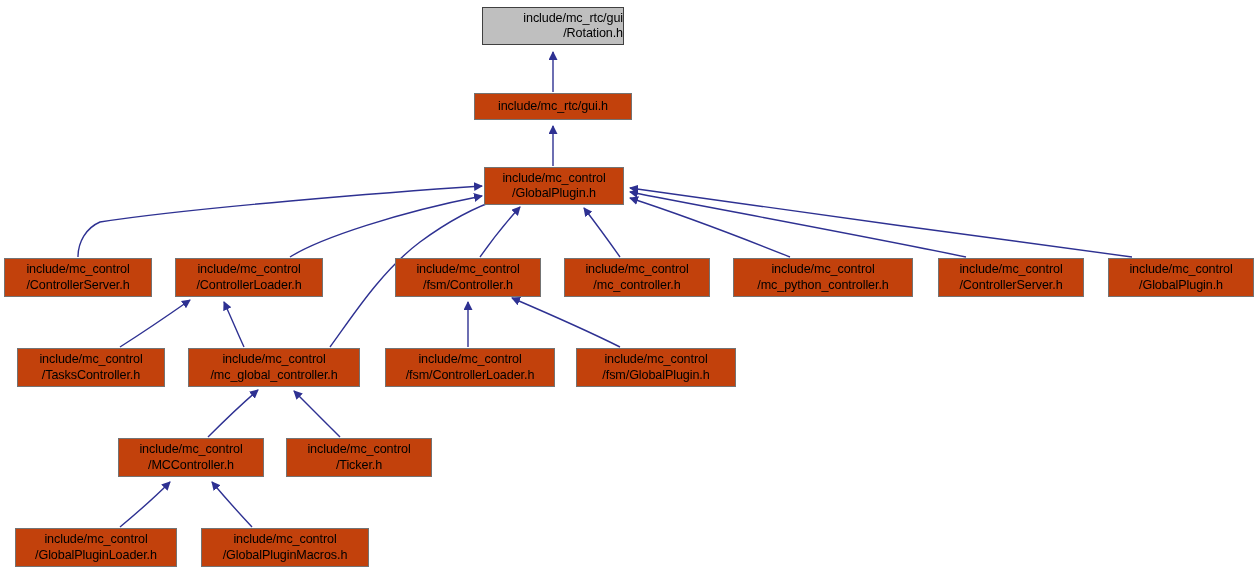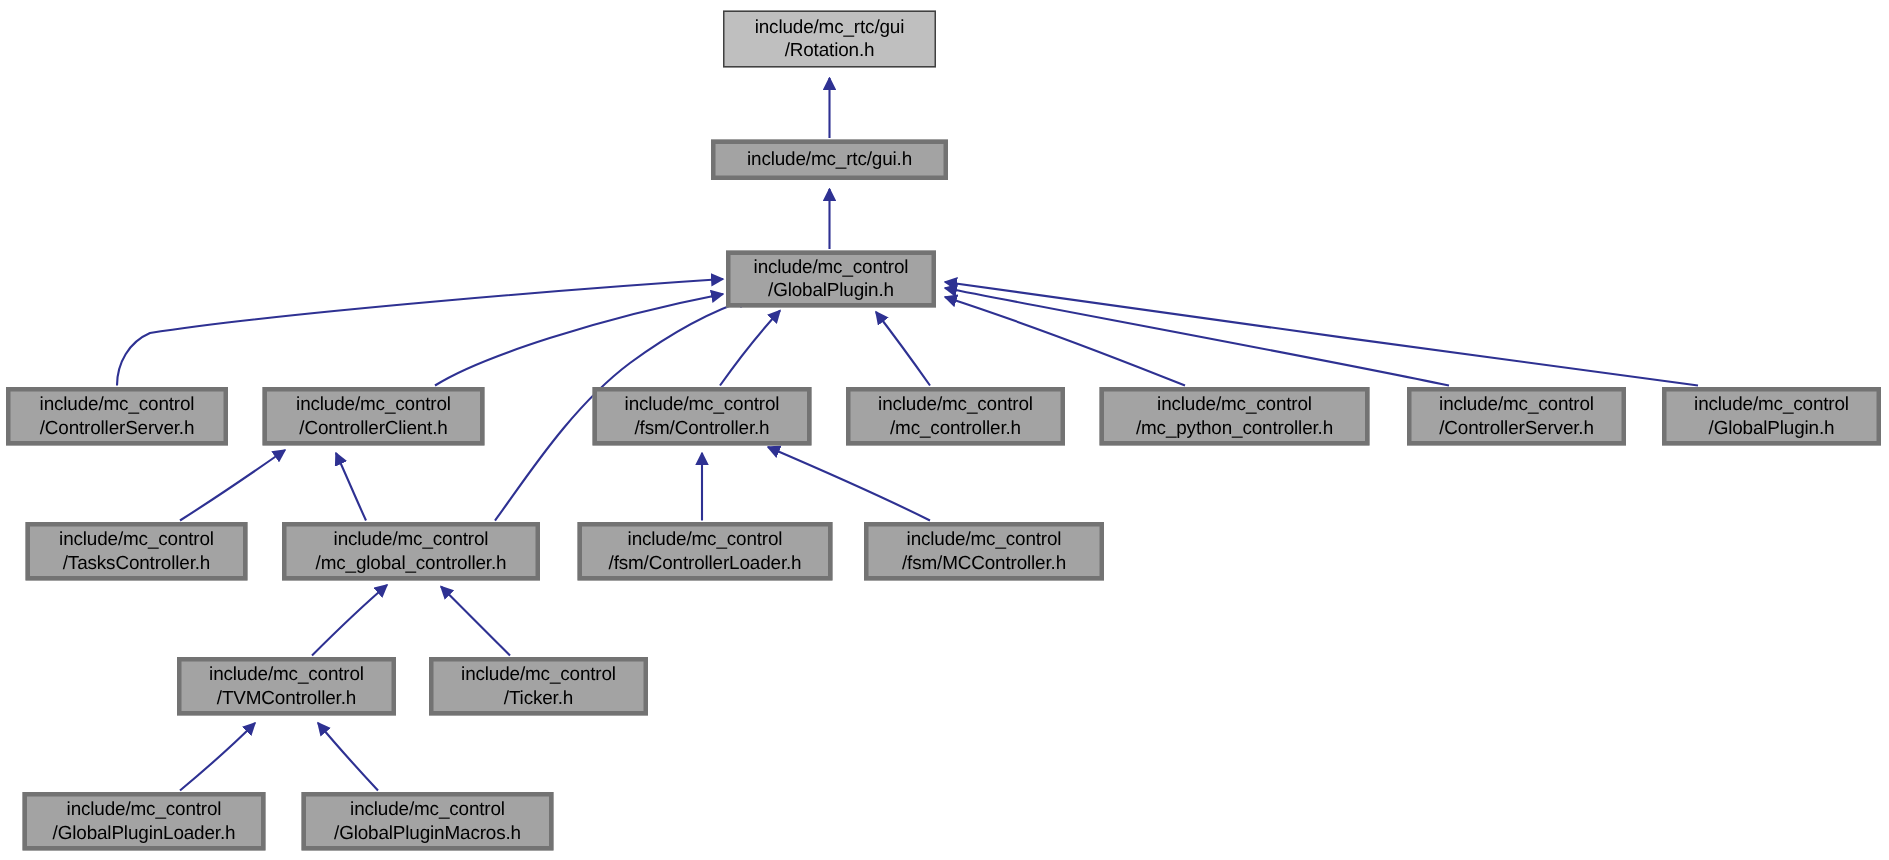--- a/index.html
+++ b/index.html
@@ -20,22 +20,22 @@
     position: absolute;
     left: 0;
     top: 0;
     width: 1259px;
     height: 573px;
     pointer-events: none;
   }
   .gnode {
     position: absolute;
     box-sizing: border-box;
-    border: 3px solid #737373;
-    background: #a3a3a3;
+    border: 1px solid #737373;
+    background: #c2410c;
     color: #000000;
     display: flex;
     flex-direction: column;
     align-items: center;
     justify-content: center;
     font-size: 12.6px;
     line-height: 15.5px;
     letter-spacing: -0.1px;
     text-align: center;
     white-space: pre;
@@ -75,32 +75,32 @@
         <path d="M244,347 C238,334 230,315 224,302" fill="none" stroke="#2e3192" stroke-width="1.4" marker-end="url(#arrowhead)"></path>
         <path d="M468,347 L468,302" fill="none" stroke="#2e3192" stroke-width="1.4" marker-end="url(#arrowhead)"></path>
         <path d="M620,347 C590,332 540,310 512,298" fill="none" stroke="#2e3192" stroke-width="1.4" marker-end="url(#arrowhead)"></path>
         <path d="M208,437 C223,422 244,402 258,390" fill="none" stroke="#2e3192" stroke-width="1.4" marker-end="url(#arrowhead)"></path>
         <path d="M340,437 C324,421 305,402 294,391" fill="none" stroke="#2e3192" stroke-width="1.4" marker-end="url(#arrowhead)"></path>
         <path d="M120,527 C138,512 158,494 170,482" fill="none" stroke="#2e3192" stroke-width="1.4" marker-end="url(#arrowhead)"></path>
         <path d="M252,527 C238,512 222,494 212,482" fill="none" stroke="#2e3192" stroke-width="1.4" marker-end="url(#arrowhead)"></path>
       </g>
   </svg>
   <div id="nodes-group">
-      <div class="gnode highlight" style="left: 482px; top: 7px; width: 142px; height: 38px;"><span class="l1">include/mc_rtc/gui</span><span class="l2">/Rotation.h</span></div>
+      <div class="gnode highlight" style="left: 482px; top: 7px; width: 142px; height: 38px; align-items: flex-end;"><span class="l1">include/mc_rtc/gui</span><span class="l2">/Rotation.h</span></div>
       <div class="gnode" style="left: 474px; top: 93px; width: 158px; height: 27px;"><span class="l1">include/mc_rtc/gui.h</span></div>
       <div class="gnode" style="left: 484px; top: 167px; width: 140px; height: 38px;"><span class="l1">include/mc_control</span><span class="l2">/GlobalPlugin.h</span></div>
       <div class="gnode" style="left: 4px; top: 258px; width: 148px; height: 39px;"><span class="l1">include/mc_control</span><span class="l2">/ControllerServer.h</span></div>
-      <div class="gnode" style="left: 175px; top: 258px; width: 148px; height: 39px;"><span class="l1">include/mc_control</span><span class="l2">/ControllerClient.h</span></div>
+      <div class="gnode" style="left: 175px; top: 258px; width: 148px; height: 39px;"><span class="l1">include/mc_control</span><span class="l2">/ControllerLoader.h</span></div>
       <div class="gnode" style="left: 395px; top: 258px; width: 146px; height: 39px;"><span class="l1">include/mc_control</span><span class="l2">/fsm/Controller.h</span></div>
       <div class="gnode" style="left: 564px; top: 258px; width: 146px; height: 39px;"><span class="l1">include/mc_control</span><span class="l2">/mc_controller.h</span></div>
       <div class="gnode" style="left: 733px; top: 258px; width: 180px; height: 39px;"><span class="l1">include/mc_control</span><span class="l2">/mc_python_controller.h</span></div>
       <div class="gnode" style="left: 938px; top: 258px; width: 146px; height: 39px;"><span class="l1">include/mc_control</span><span class="l2">/ControllerServer.h</span></div>
       <div class="gnode" style="left: 1108px; top: 258px; width: 146px; height: 39px;"><span class="l1">include/mc_control</span><span class="l2">/GlobalPlugin.h</span></div>
       <div class="gnode" style="left: 17px; top: 348px; width: 148px; height: 39px;"><span class="l1">include/mc_control</span><span class="l2">/TasksController.h</span></div>
       <div class="gnode" style="left: 188px; top: 348px; width: 172px; height: 39px;"><span class="l1">include/mc_control</span><span class="l2">/mc_global_controller.h</span></div>
       <div class="gnode" style="left: 385px; top: 348px; width: 170px; height: 39px;"><span class="l1">include/mc_control</span><span class="l2">/fsm/ControllerLoader.h</span></div>
-      <div class="gnode" style="left: 576px; top: 348px; width: 160px; height: 39px;"><span class="l1">include/mc_control</span><span class="l2">/fsm/MCController.h</span></div>
-      <div class="gnode" style="left: 118px; top: 438px; width: 146px; height: 39px;"><span class="l1">include/mc_control</span><span class="l2">/TVMController.h</span></div>
+      <div class="gnode" style="left: 576px; top: 348px; width: 160px; height: 39px;"><span class="l1">include/mc_control</span><span class="l2">/fsm/GlobalPlugin.h</span></div>
+      <div class="gnode" style="left: 118px; top: 438px; width: 146px; height: 39px;"><span class="l1">include/mc_control</span><span class="l2">/MCController.h</span></div>
       <div class="gnode" style="left: 286px; top: 438px; width: 146px; height: 39px;"><span class="l1">include/mc_control</span><span class="l2">/Ticker.h</span></div>
       <div class="gnode" style="left: 15px; top: 528px; width: 162px; height: 39px;"><span class="l1">include/mc_control</span><span class="l2">/GlobalPluginLoader.h</span></div>
       <div class="gnode" style="left: 201px; top: 528px; width: 168px; height: 39px;"><span class="l1">include/mc_control</span><span class="l2">/GlobalPluginMacros.h</span></div>
     </div>
 </div>
 
 </body></html>

